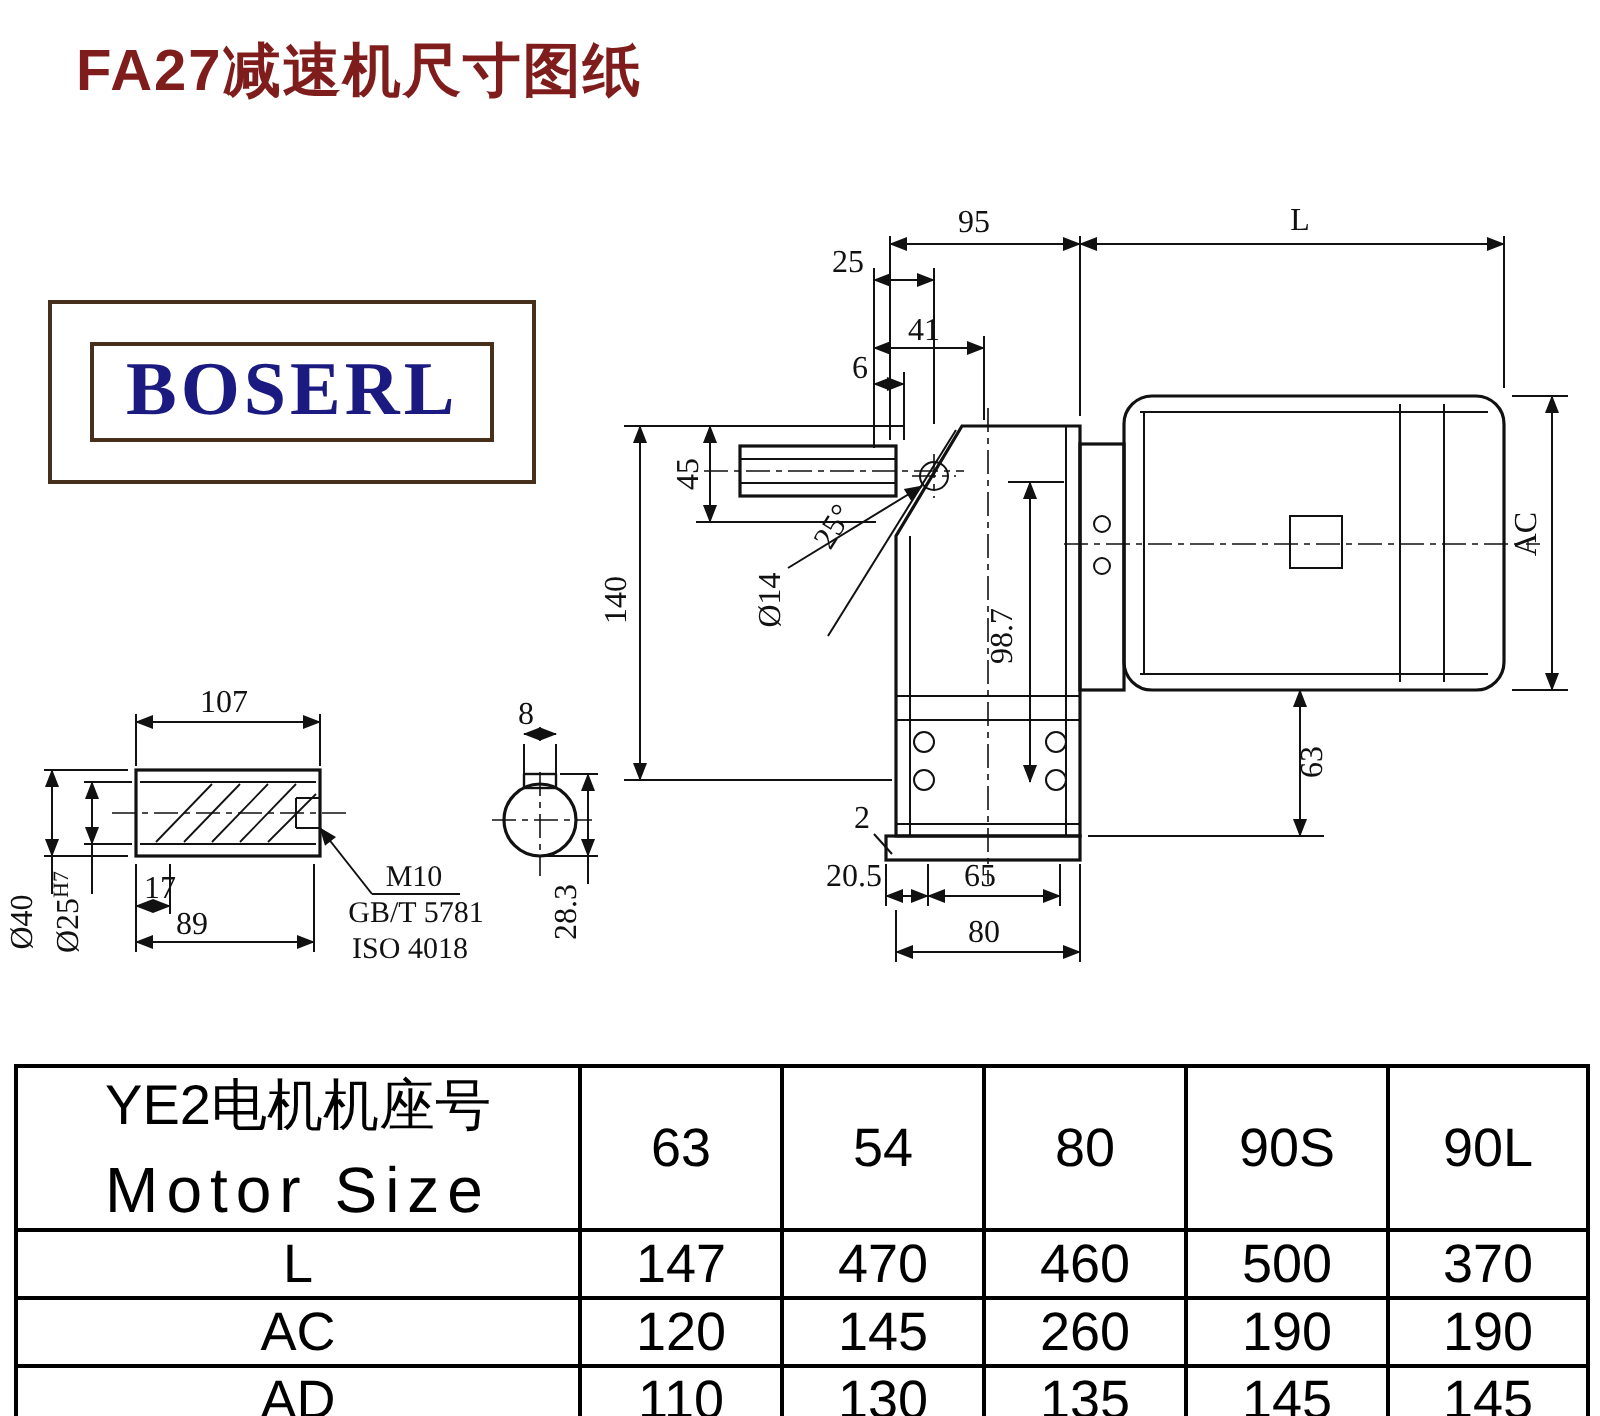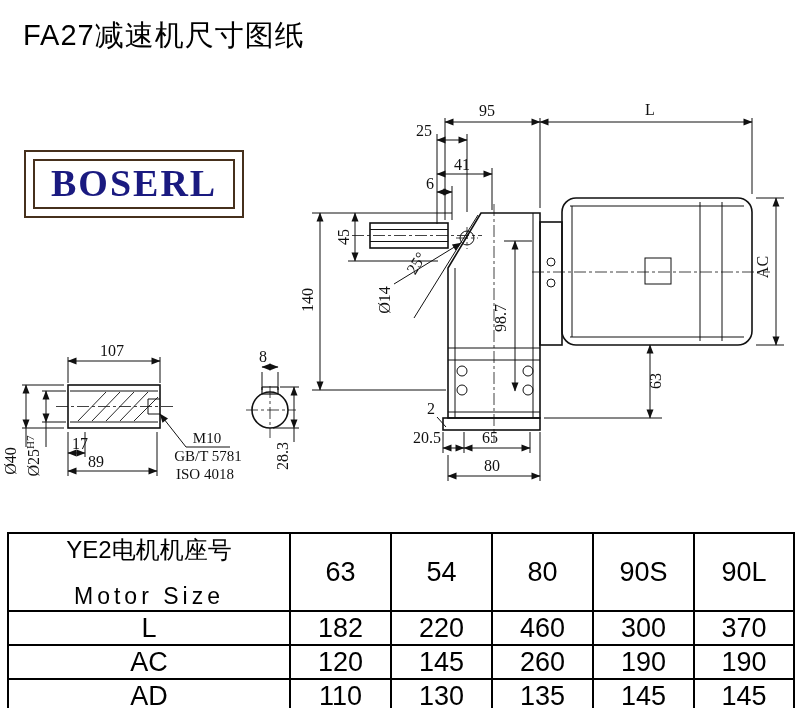--- a/index.html
+++ b/index.html
@@ -1,28 +1,28 @@
 <!DOCTYPE html>
 <html><head>
 <meta charset="utf-8">
 <style>
   *{margin:0;padding:0;box-sizing:border-box}
   html,body{width:800px;height:708px;background:#ffffff;font-family:"Liberation Sans",sans-serif;position:relative;overflow:hidden}
-  .title{position:absolute;left:23px;top:16px;font-size:29px;font-weight:normal;color:#000000;letter-spacing:1px}
-  .logo{position:absolute;left:24px;top:150px;border:2px solid #46301c;padding:7px;background:#fff}
+  .title{position:absolute;left:38px;top:16px;font-size:29px;font-weight:bold;color:#7f1d1d;letter-spacing:1px}
+  .logo{position:absolute;left:24px;top:150px;border:2px solid #46301c;padding:19px;background:#fff}
   .logo-inner{border:2px solid #46301c;padding:1px 16px;font-family:"Liberation Serif",serif;font-size:38px;font-weight:bold;line-height:1.15;letter-spacing:2px}
   svg.drawing{position:absolute;left:0;top:0}
   svg text{font-family:"Liberation Serif",serif;font-size:16px;fill:#111;stroke:none}
   svg text.small{font-size:15px}
   .dim-table{position:absolute;left:7px;top:532px;width:786px;border-collapse:collapse;background:#fff;table-layout:fixed}
   .dim-table td{border:2px solid #000;text-align:center;font-size:27px;color:#000;height:34px;padding:0;font-family:"Liberation Sans",sans-serif}
   .dim-table tr.hdr-row td{height:76px}
   .hdr-cell{text-align:left;padding-left:16px;vertical-align:middle}
-  .hdr-line1{font-size:24px}
-  .hdr-line2{font-size:23px;letter-spacing:4px;margin-top:17px}
+  .hdr-line1{font-size:28px}
+  .hdr-line2{font-size:32px;letter-spacing:4px;margin-top:5px}
 </style>
 </head>
 <body>
 
 <div class="title">FA27减速机尺寸图纸</div>
 
 <div class="logo" style="border-color: rgb(70, 48, 28);">
   <div class="logo-inner" style="color: rgb(26, 26, 128);">BOSERL</div>
 </div>
 
@@ -207,24 +207,24 @@
       <div class="hdr-line2">Motor Size</div>
     </td>
     <td>63</td>
     <td>54</td>
     <td>80</td>
     <td>90S</td>
     <td>90L</td>
   </tr>
   <tr>
     <td>L</td>
-    <td>182</td>
-    <td>220</td>
+    <td>147</td>
+    <td>470</td>
     <td>460</td>
-    <td>300</td>
+    <td>500</td>
     <td>370</td>
   </tr>
   <tr>
     <td>AC</td>
     <td>120</td>
     <td>145</td>
     <td>260</td>
     <td>190</td>
     <td>190</td>
   </tr>

